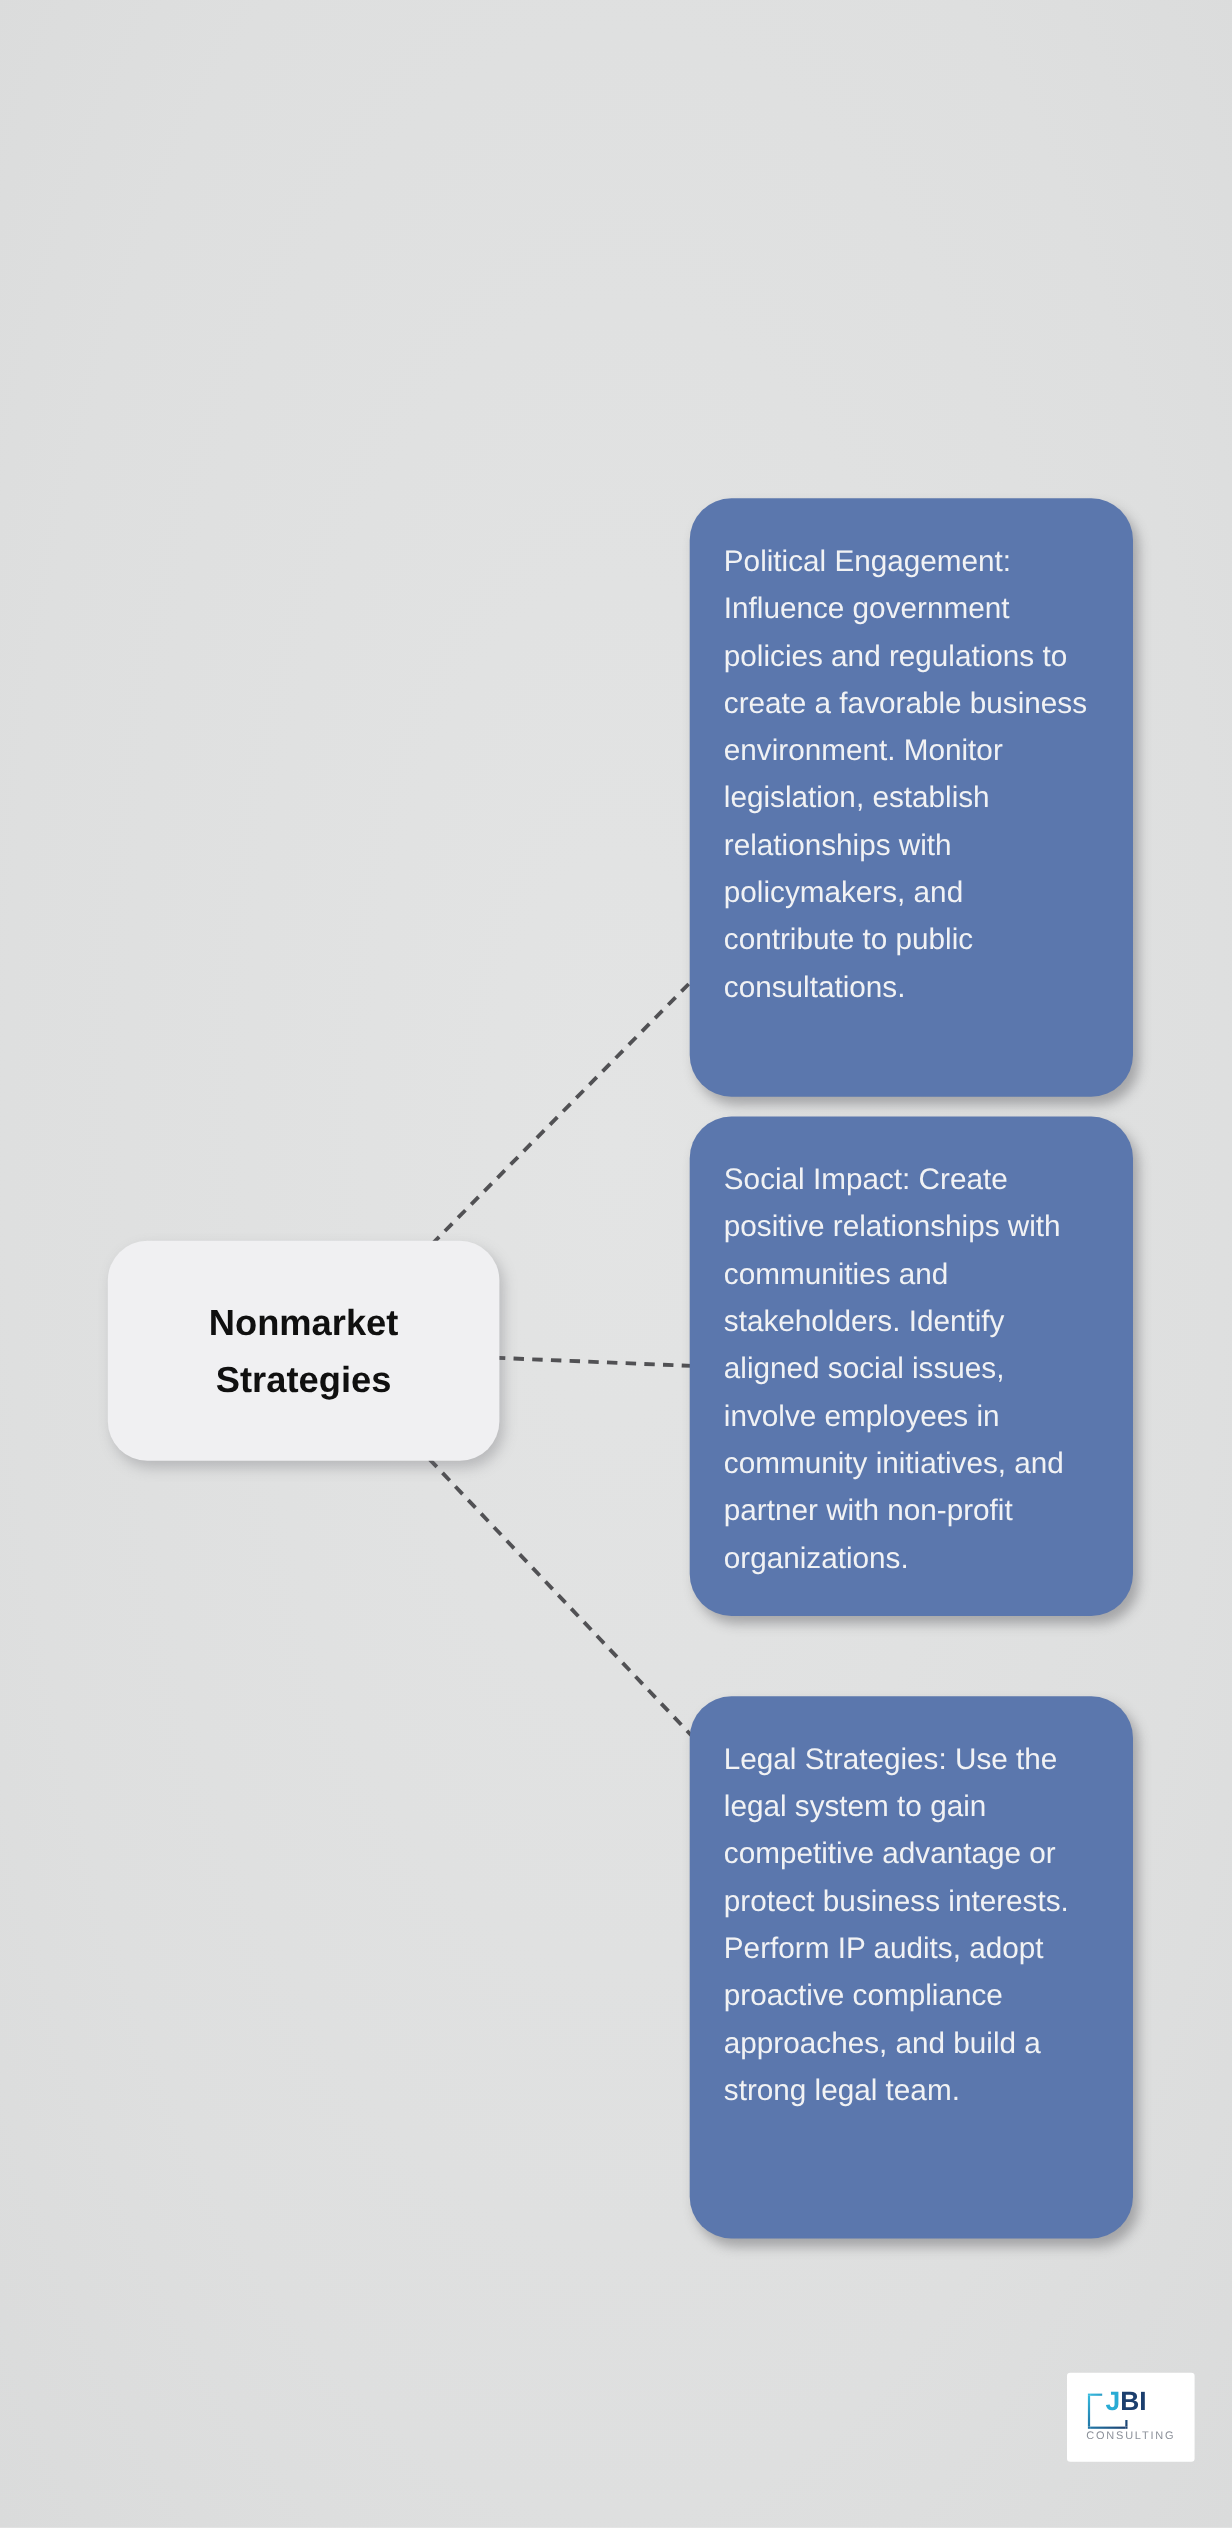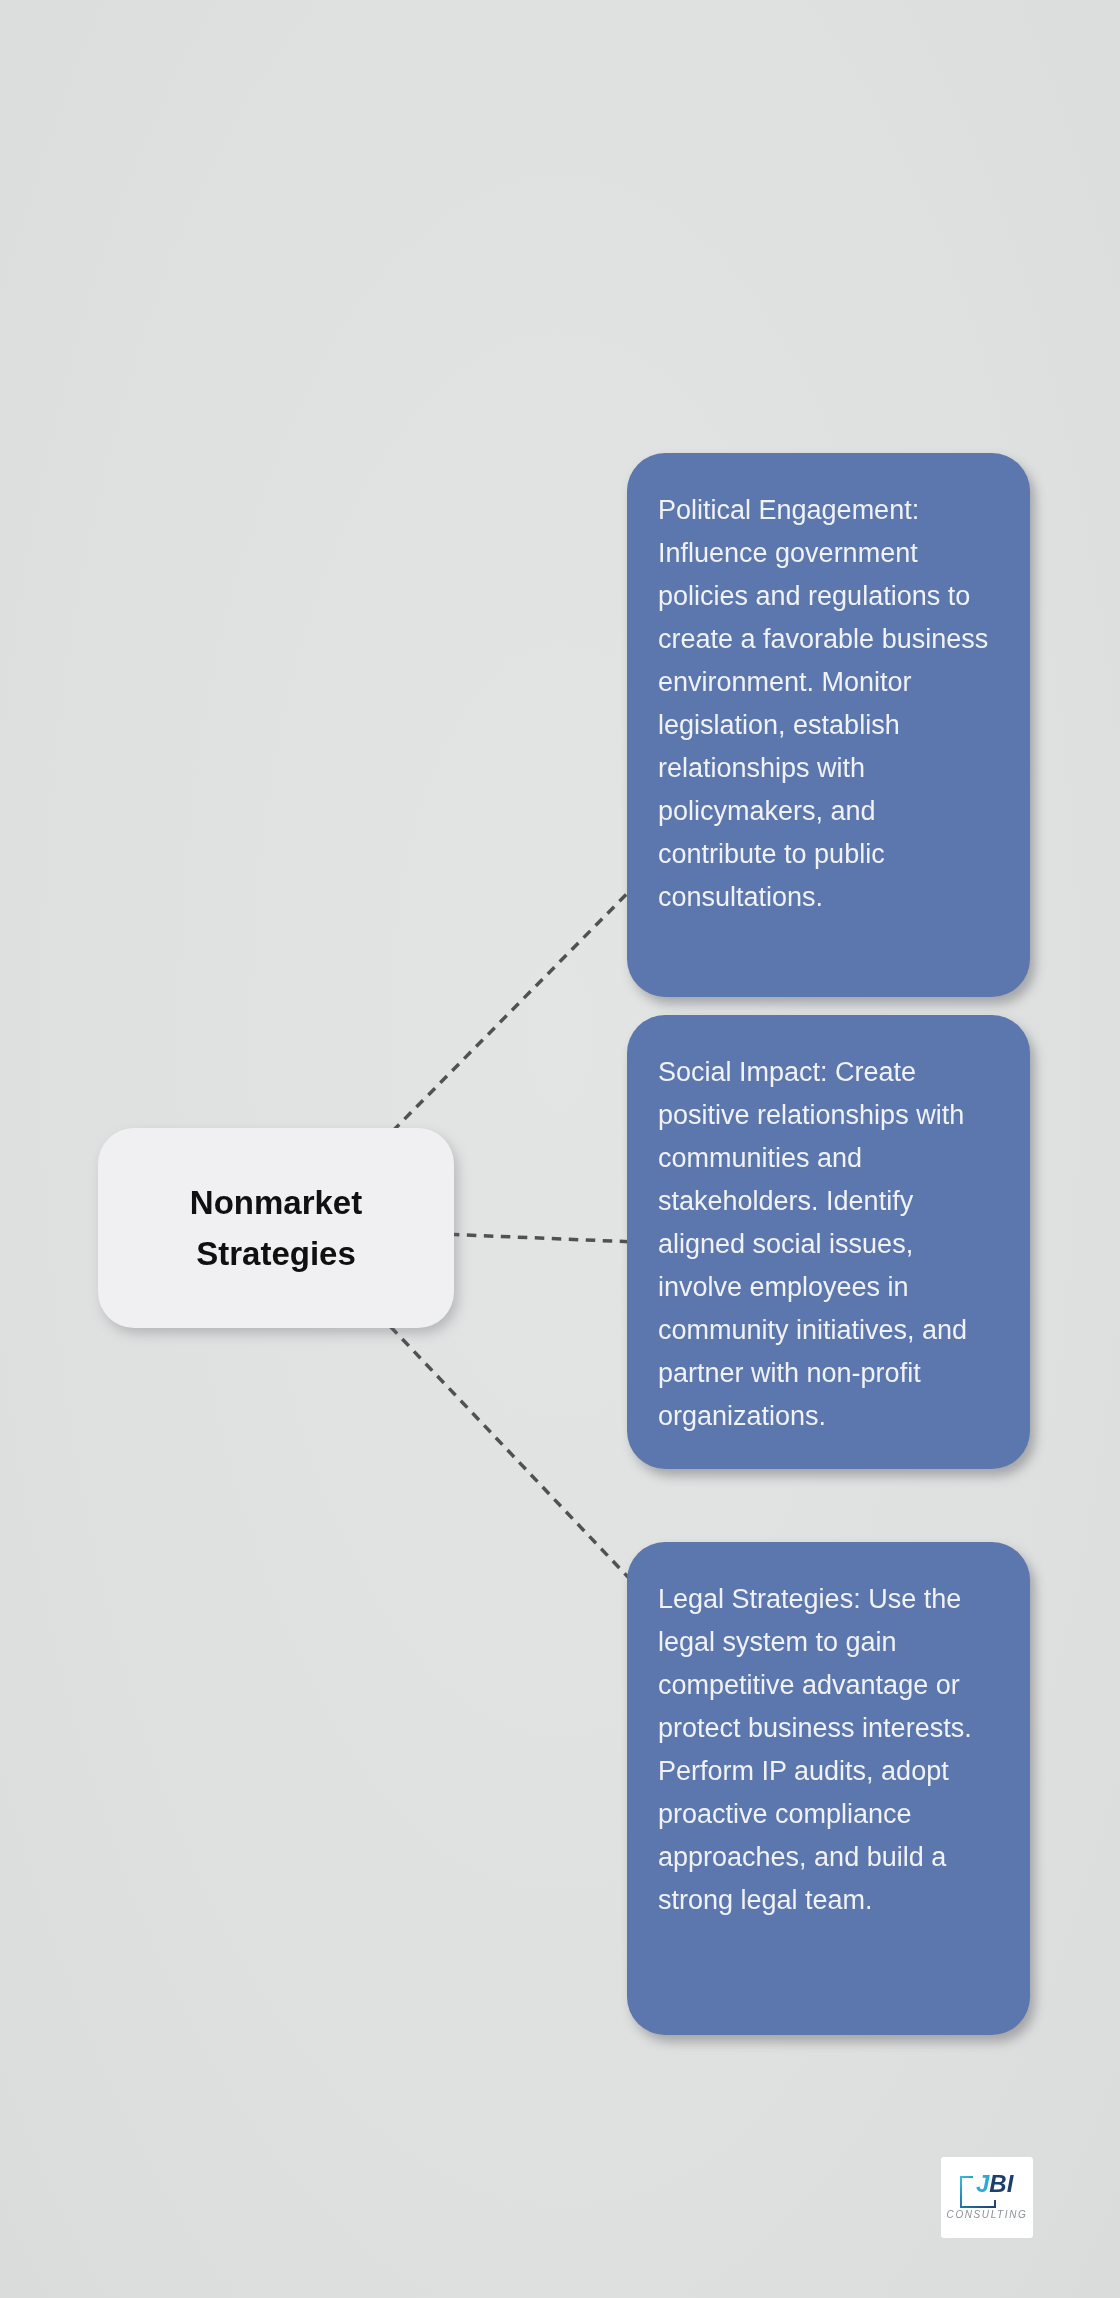--- a/index.html
+++ b/index.html
@@ -68,28 +68,27 @@
     font-size: 27px;
     line-height: 43px;
     z-index: 2;
   }
   .branch.b1 { top: 408px;  min-height: 544px; margin-top: 45px; }
   .branch.b2 { top: 999px; min-height: 454px; margin-top: 16px; }
   .branch.b3 { top: 1542px; min-height: 493px; }
 
   .logo-card {
     position: absolute;
-    left: 941px;
+    left: 970px;
     top: 2157px;
-    width: 92px;
+    width: 116px;
     height: 81px;
     background: #ffffff;
     border-radius: 3px;
     z-index: 3;
-    font-style: italic;
   }
   .logo-square {
     position: absolute;
     left: 19px;
     top: 19px;
     width: 32px;
     height: 28px;
     border: 2.5px solid #1c3f6e;
     border-image: linear-gradient(135deg, #38bde0 0%, #2585b4 35%, #1c3f6e 100%) 1;
   }

